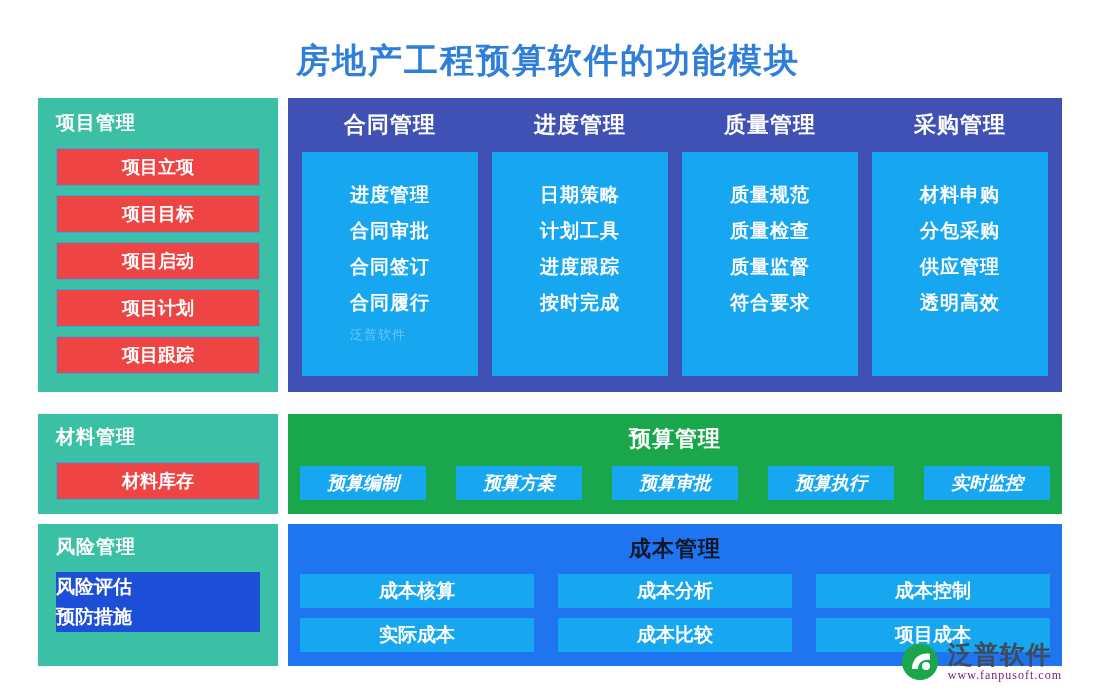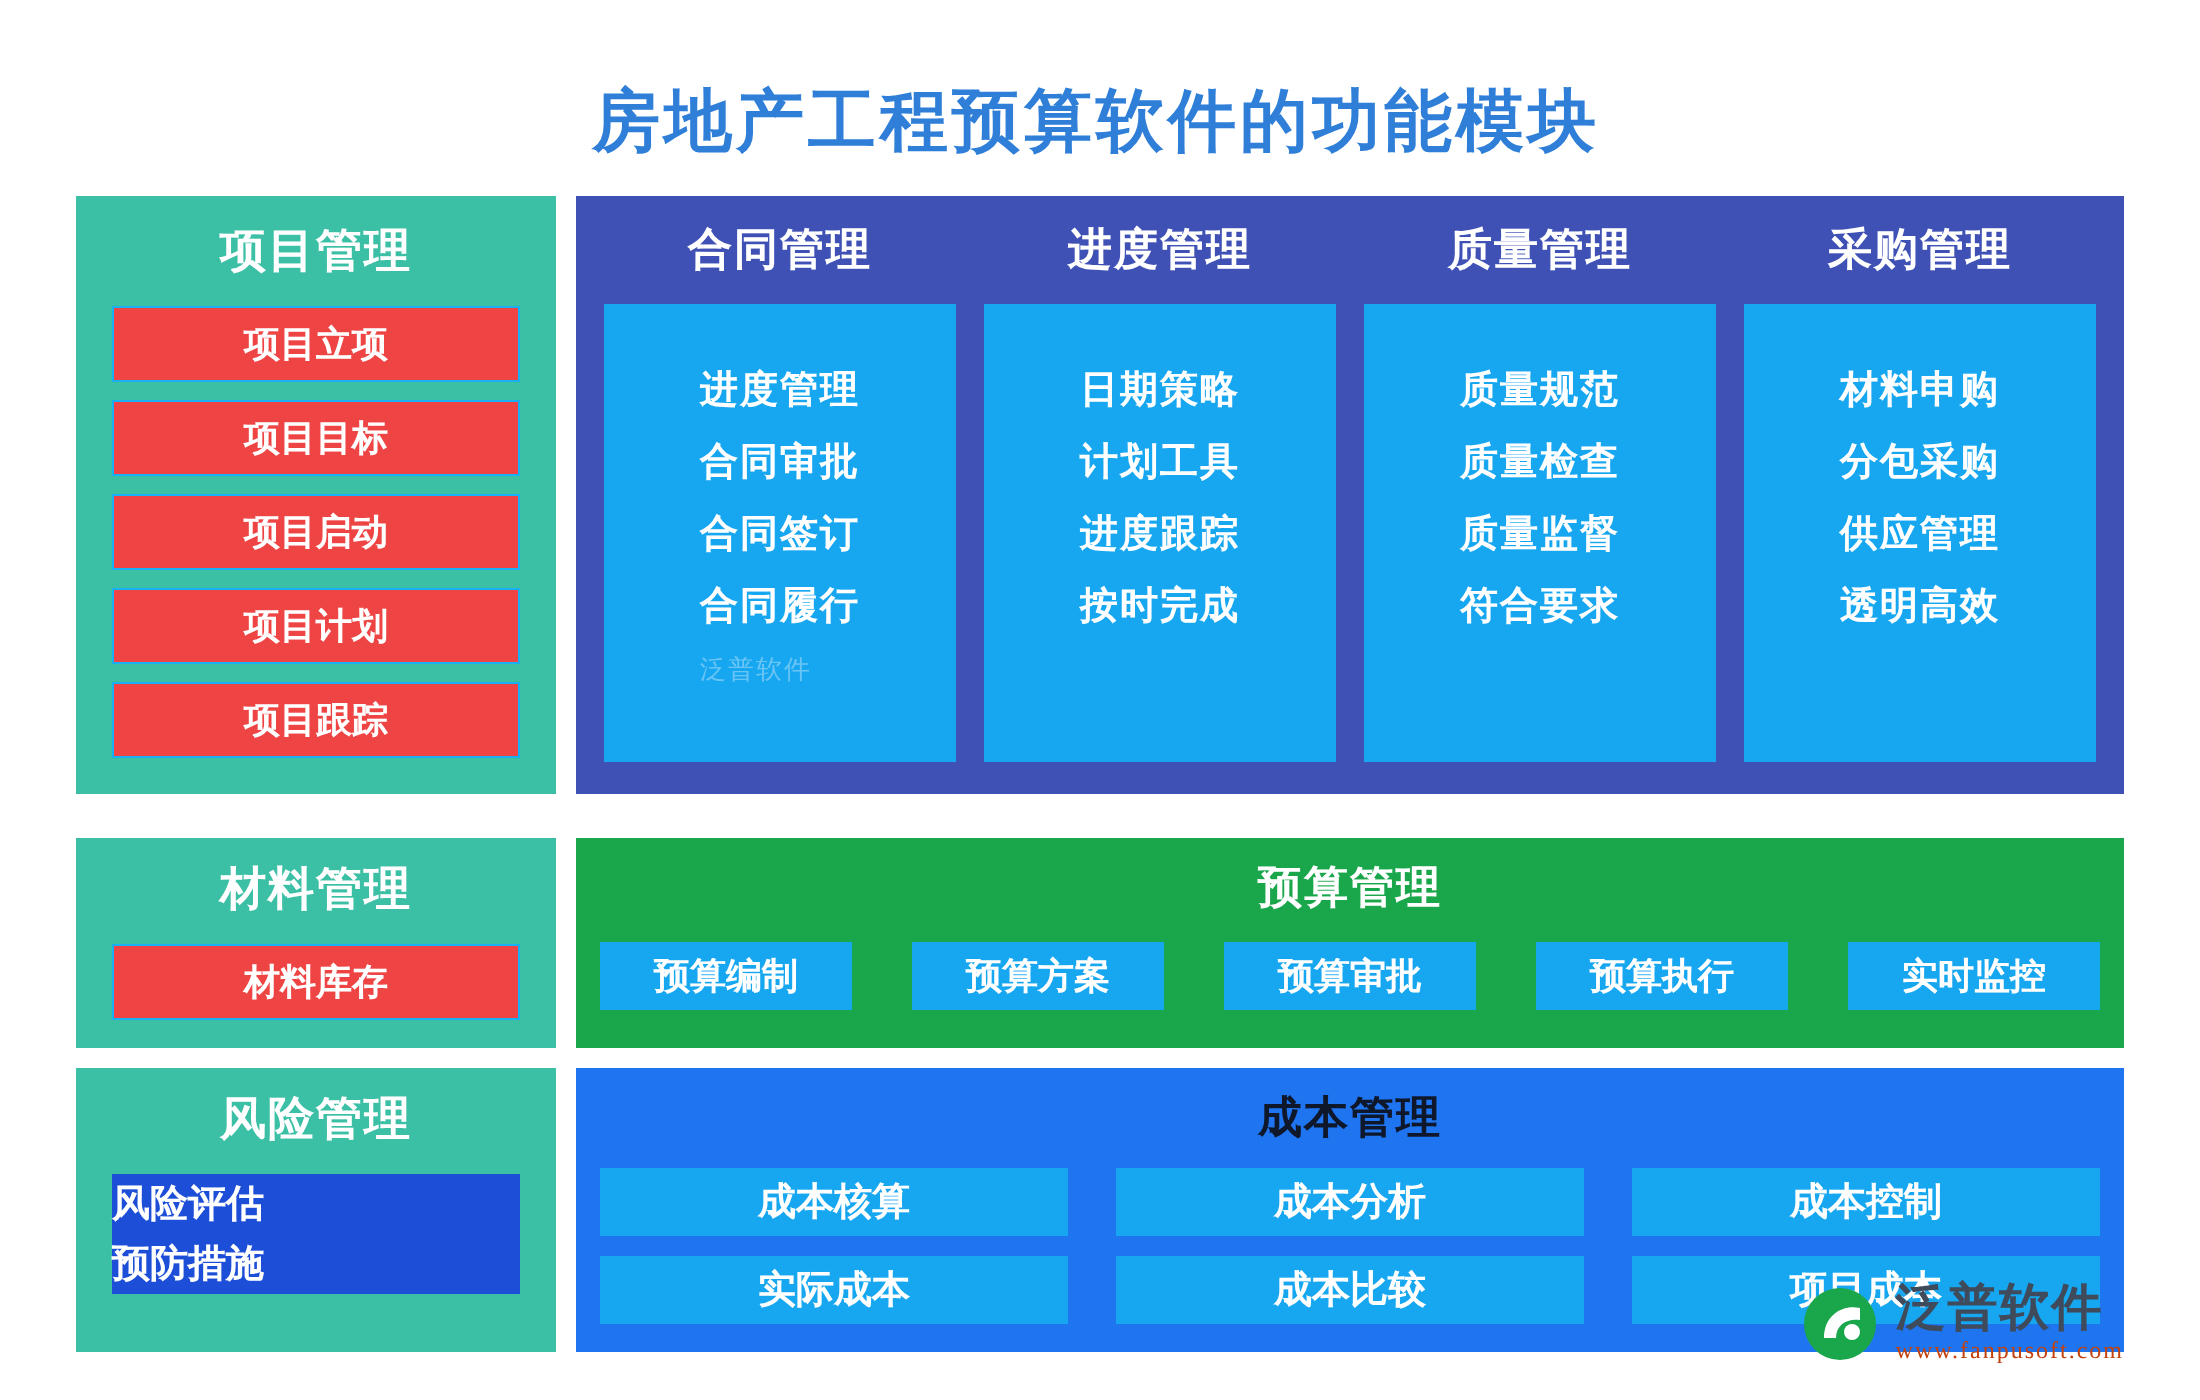--- a/index.html
+++ b/index.html
@@ -42,23 +42,22 @@
     gap: 10px;
     align-items: stretch;
   }
   .panel-project {
     width: 240px;
     background: #3bbfa5;
     padding: 12px 18px 18px 18px;
     box-sizing: border-box;
   }
   .panel-head {
-    text-align: center;
-    color: #ffffff;
-    font-size: 23px;
+    color: #ffffff;
+    font-size: 19px;
     font-weight: bold;
     letter-spacing: 1px;
     margin-bottom: 12px;
   }
   .chip {
     background: #ef4444;
     color: #ffffff;
     font-size: 18px;
     font-weight: bold;
     text-align: center;
@@ -131,20 +130,21 @@
     text-align: center;
     color: #ffffff;
     font-size: 22px;
     font-weight: bold;
     letter-spacing: 1px;
     margin-bottom: 12px;
   }
   .budget-row {
     display: flex;
     gap: 30px;
+    font-style: italic;
   }
   .budget-chip {
     flex: 1;
     background: #17a6f0;
     color: #ffffff;
     font-size: 18px;
     font-weight: bold;
     text-align: center;
     padding: 5px 0;
   }
@@ -229,21 +229,21 @@
     line-height: 1.1;
   }
   .logo-name {
     font-size: 25px;
     font-weight: bold;
     color: #3f4a5a;
     letter-spacing: 1px;
   }
   .logo-url {
     font-size: 12px;
-    color: #c2410c;
+    color: #701a75;
     letter-spacing: 1px;
   }
 </style>
 </head>
 <body>
 
 <div class="page">
 
   <div class="title">房地产工程预算软件的功能模块</div>
 

